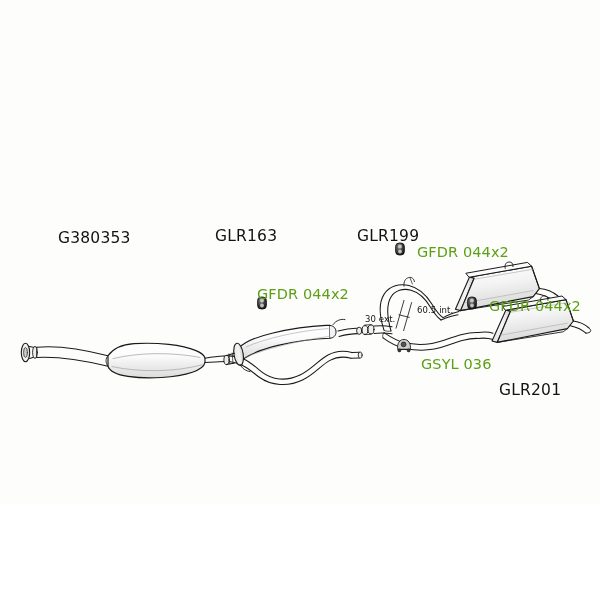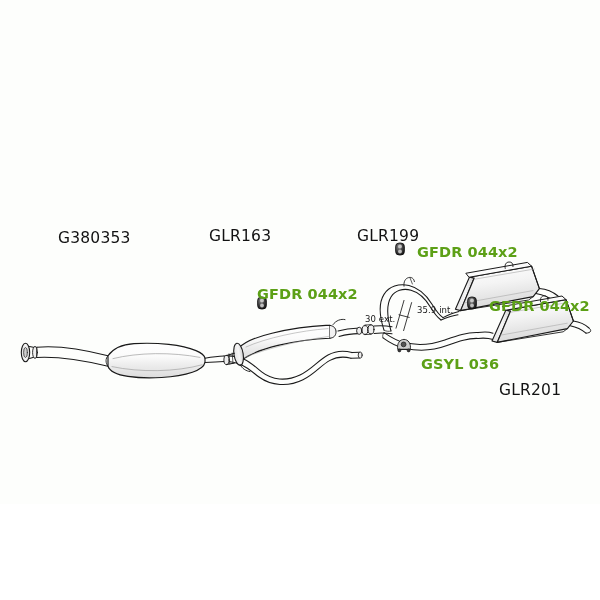--- a/index.html
+++ b/index.html
@@ -31,21 +31,21 @@
     user-select: none;
   }
   .label-part {
     color: #121212;
     font-size: 15.5px;
     letter-spacing: 0.2px;
   }
   .label-acc {
     color: #5ca016;
     font-size: 14.5px;
-    font-weight: 700;
+    font-weight: 400;
     letter-spacing: 0.1px;
   }
   .label-dim {
     color: #161616;
     font-size: 8.5px;
     letter-spacing: 0.1px;
   }
   .hit {
     position: absolute;
   }
@@ -289,31 +289,31 @@
                C 4.0 -5.6, 7.4 -1.6, 6.2 4.4 Z" fill="#cfcfcf" stroke="#1a1a1a" stroke-width="0.9"></path>
       <path d="M-6.2 4.4 L 6.2 4.4" stroke="#1a1a1a" stroke-width="1.0" fill="none"></path>
       <circle cx="-0.4" cy="-0.6" r="2.4" fill="#555" stroke="#151515" stroke-width="0.7"></circle>
       <circle cx="-4.6" cy="5.4" r="1.5" fill="#3a3a3a" stroke="#141414" stroke-width="0.6"></circle>
       <circle cx="4.6" cy="5.4" r="1.5" fill="#3a3a3a" stroke="#141414" stroke-width="0.6"></circle>
     </g>
 
   </svg>
 
   <div class="label label-part" style="left:58px;  top:231px;">G380353</div>
-  <div class="label label-part" style="left:209px; top:229px;">GLR163</div>
+  <div class="label label-part" style="left:215px; top:229px;">GLR163</div>
   <div class="label label-part" style="left:357px; top:229px;">GLR199</div>
   <div class="label label-part" style="left:499px; top:383px;text-align:right;">GLR201</div>
 
   <div class="label label-acc" style="left:257px; top:287px;">GFDR 044x2</div>
   <div class="label label-acc" style="left:417px; top:245px;">GFDR 044x2</div>
   <div class="label label-acc" style="left:489px; top:299px;">GFDR 044x2</div>
   <div class="label label-acc" style="left:421px; top:357px;">GSYL 036</div>
 
   <div class="label label-dim" style="left:365px; top:315px;">30 ext.</div>
-  <div class="label label-dim" style="left:417px; top:306px;">35.9 int.</div>
+  <div class="label label-dim" style="left:417px; top:306px;">60.5 int.</div>
 
   <div class="hit" style="left:14px;  top:338px; width:48px;  height:30px;"></div>
   <div class="hit" style="left:104px; top:340px; width:106px; height:42px;"></div>
   <div class="hit" style="left:222px; top:320px; width:118px; height:52px;"></div>
   <div class="hit" style="left:356px; top:320px; width:40px;  height:24px;"></div>
   <div class="hit" style="left:376px; top:272px; width:88px;  height:62px;"></div>
   <div class="hit" style="left:455px; top:260px; width:108px; height:54px;"></div>
   <div class="hit" style="left:380px; top:330px; width:100px; height:24px;"></div>
   <div class="hit" style="left:492px; top:294px; width:104px; height:52px;"></div>
 

